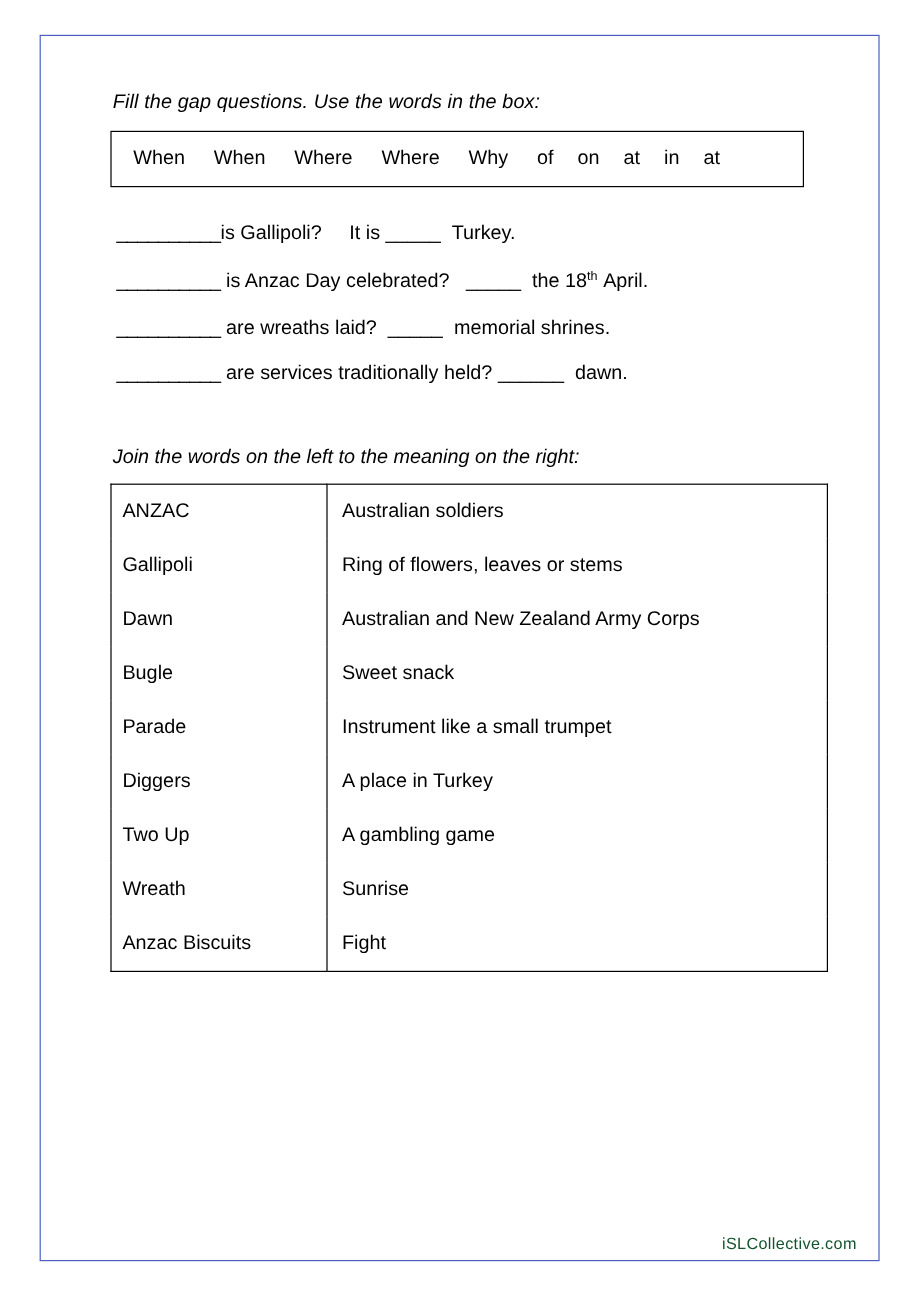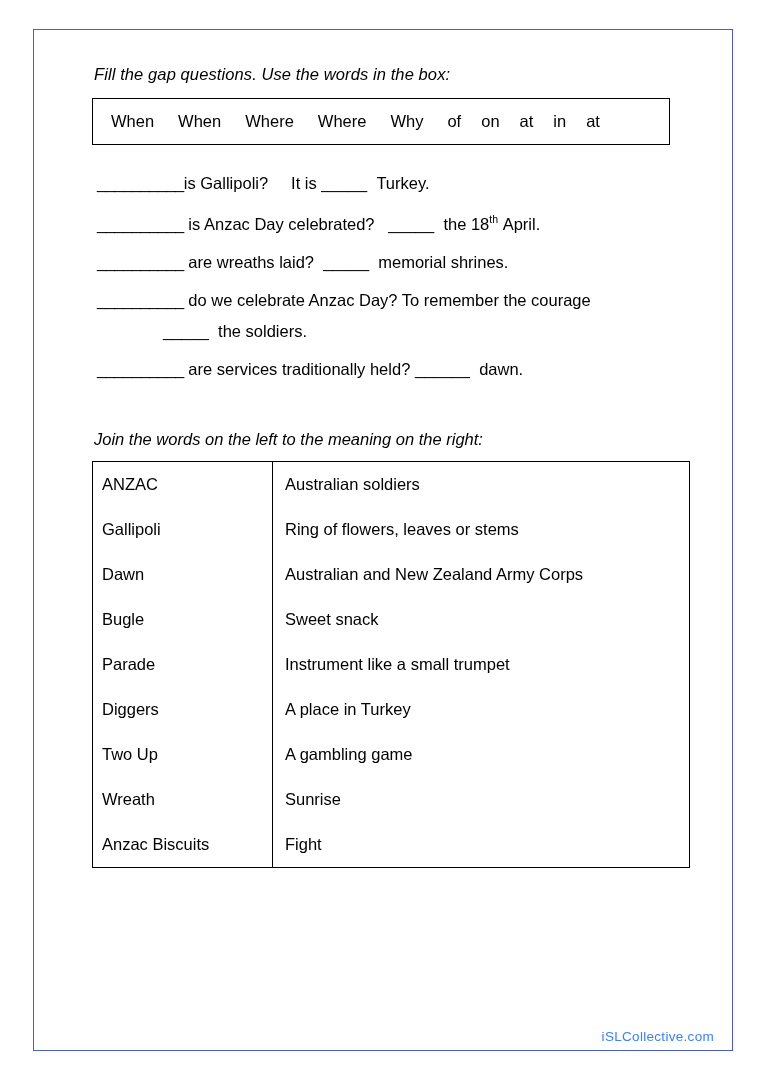--- a/index.html
+++ b/index.html
@@ -28,21 +28,21 @@
   .content {
     position: absolute;
     left: 58px;
     top: 33px;
     width: 600px;
   }
   .instruction {
     font-style: italic;
     font-size: 16.5px;
     color: #000;
-    margin: 2px 0 14px 2px;
+    margin: 13px 0 14px 2px;
     letter-spacing: 0.1px;
   }
   .word-box {
     border: 1px solid #000;
     box-sizing: border-box;
     padding: 13px 18px;
     width: 578px;
     margin-bottom: 30px;
   }
   .word-box .words {
@@ -114,21 +114,21 @@
     border-top: 1px solid #000;
   }
   table.match tr:last-child td {
     border-bottom: 1px solid #000;
   }
   .watermark {
     position: absolute;
     right: 18px;
     bottom: 6px;
     font-size: 13.5px;
-    color: #3b82f6;
+    color: #14532d;
     letter-spacing: 0.3px;
     font-family: "Liberation Sans", sans-serif;
   }
 </style>
 </head>
 <body>
 
 <div class="page">
   <div class="content">
 
@@ -156,24 +156,20 @@
       </div>
 
       <div class="q">
         <span class="blank-long">__________</span>&nbsp;<span>is Anzac Day celebrated?</span>&nbsp;&nbsp;&nbsp;<span>_____</span>&nbsp;&nbsp;<span>the 18</span><sup>th</sup>&nbsp;<span>April.</span>
       </div>
 
       <div class="q">
         <span class="blank-long">__________</span>&nbsp;<span>are wreaths laid?</span>&nbsp;&nbsp;<span>_____</span>&nbsp;&nbsp;<span>memorial shrines.</span>
       </div>
 
-      <div class="q">
-        <span class="blank-long">__________</span>&nbsp;<span>do we celebrate Anzac Day? To remember the courage</span>
-        <span class="second-line"><span>_____</span>&nbsp;&nbsp;<span>the soldiers.</span></span>
-      </div>
 
       <div class="q">
         <span class="blank-long">__________</span>&nbsp;<span>are services traditionally held?</span>&nbsp;<span>______</span>&nbsp;&nbsp;<span>dawn.</span>
       </div>
 
     </div>
 
     <p class="instruction2">Join the words on the left to the meaning on the right:</p>
 
     <table class="match">

